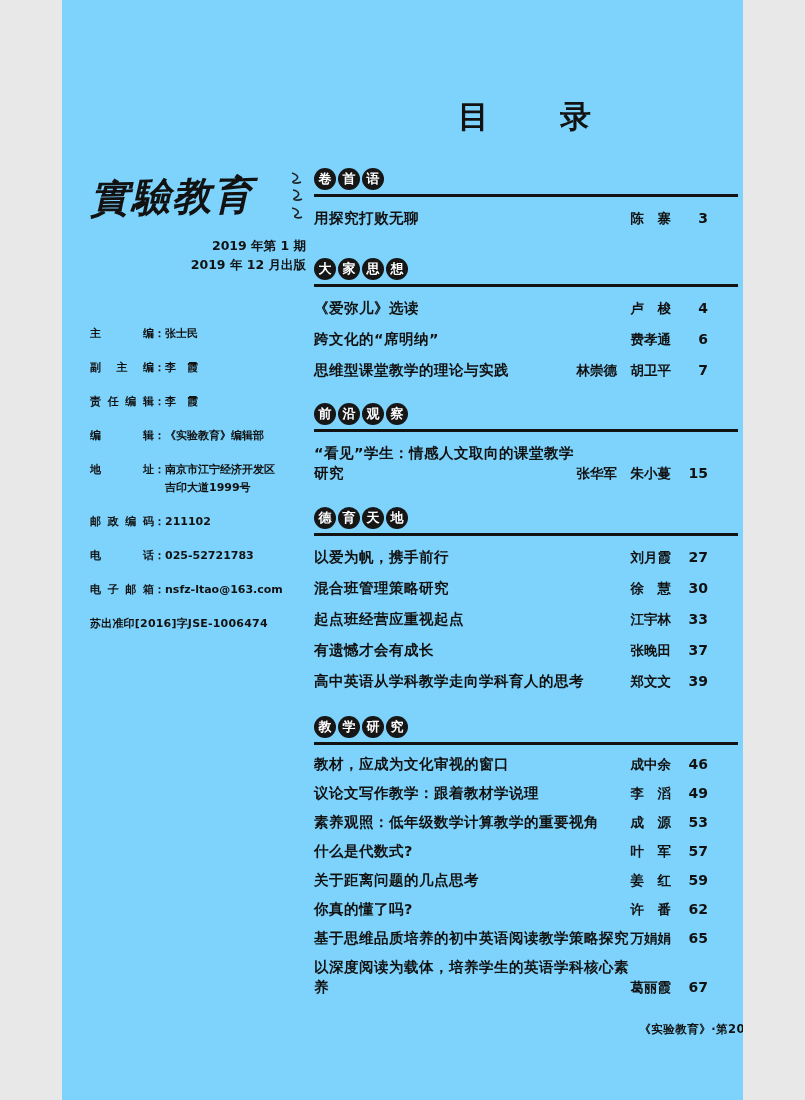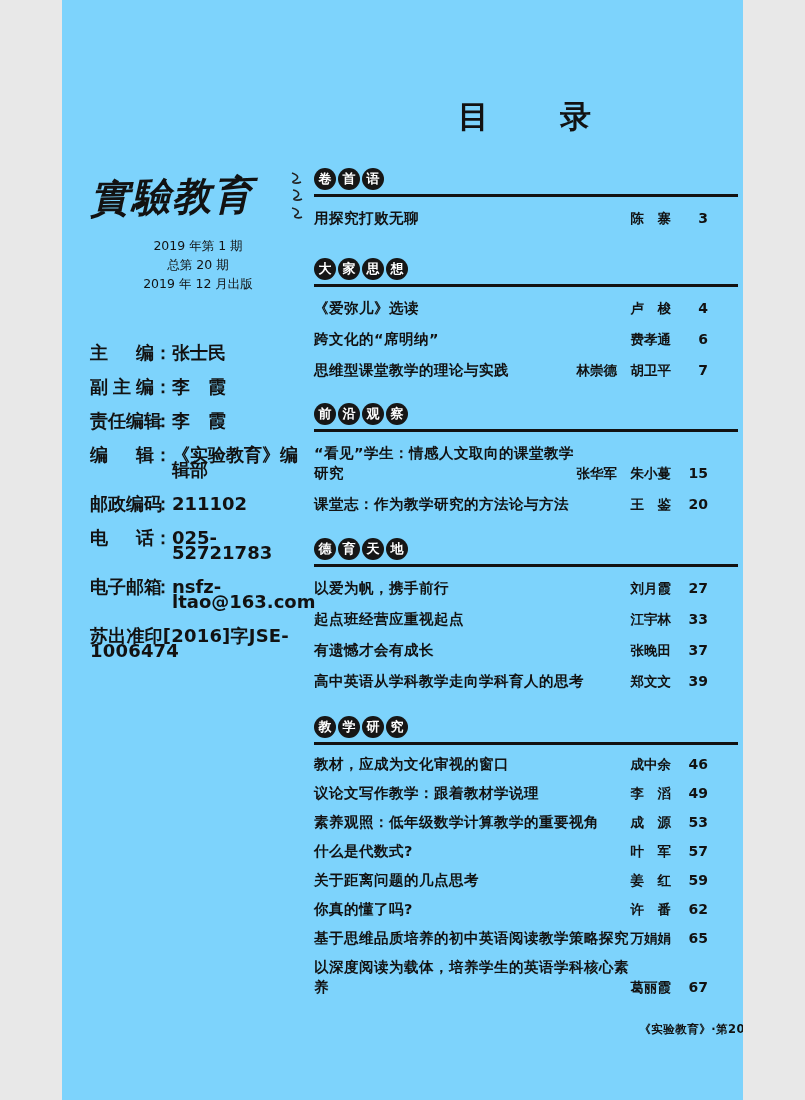--- a/index.html
+++ b/index.html
@@ -9,22 +9,22 @@
   
   .page-title{position:absolute;left:252px;top:96px;width:424px;text-align:center;
               font-size:31px;font-weight:700;letter-spacing:3px;}
 
   
   .sidebar{position:absolute;left:28px;top:0;width:216px;}
   .logo-wrap{position:relative;margin-top:168px;height:60px;}
   .logo-text{font-family:"DejaVu Serif","Liberation Serif",serif;font-style:italic;font-weight:700;
              font-size:39px;letter-spacing:2px;transform:rotate(-1.5deg);display:inline-block;line-height:56px;}
   .logo-sig{position:absolute;right:0;top:2px;}
-  .issue-block{margin-top:8px;text-align:center;font-size:12.5px;font-weight:400;line-height:19px;}
-  .info-block{margin-top:52px;font-size:18px;font-weight:700;}
+  .issue-block{margin-top:8px;text-align:right;font-size:12.5px;font-weight:700;line-height:19px;}
+  .info-block{margin-top:52px;font-size:11px;font-weight:700;}
   .info-item{margin-bottom:19px;line-height:15px;white-space:nowrap;}
   .info-label{display:inline-block;width:64px;text-align:justify;text-align-last:justify;vertical-align:top;}
   .info-colon{vertical-align:top;}
   .info-value{display:inline-block;vertical-align:top;white-space:normal;max-width:132px;}
   .info-value .cont{display:block;margin-top:3px;}
   .license-line{margin-top:0;line-height:15px;letter-spacing:0.2px;}
 
   
   .content{position:absolute;left:252px;top:160px;width:424px;}
   .sec{margin-top:30px;}
@@ -60,41 +60,43 @@
       <span class="logo-sig">
         <svg width="18" height="52" viewBox="0 0 18 52">
           <path d="M4 3 C10 5, 12 8, 6 11 C2 13, 9 14, 13 12" stroke="#222" stroke-width="1.6" fill="none"></path>
           <path d="M5 20 C11 21, 13 25, 7 28 C3 30, 10 31, 14 29" stroke="#222" stroke-width="1.6" fill="none"></path>
           <path d="M4 38 C9 39, 13 42, 8 45 C4 47, 10 49, 14 47" stroke="#222" stroke-width="1.6" fill="none"></path>
         </svg>
       </span>
     </div>
     <div class="issue-block">
       <div>2019 年第 1 期</div>
-      <div>总第 20 期</div>
       <div>2019 年 12 月出版</div>
     </div>
     <div class="info-block">
       <div id="info-root">
   <div class="info-item">
     <span class="info-label">主编</span><span class="info-colon">：</span><span class="info-value">张士民</span>
   </div>
 
   <div class="info-item">
     <span class="info-label">副主编</span><span class="info-colon">：</span><span class="info-value">李　霞</span>
   </div>
 
   <div class="info-item">
     <span class="info-label">责任编辑</span><span class="info-colon">：</span><span class="info-value">李　霞</span>
   </div>
 
   <div class="info-item">
     <span class="info-label">编辑</span><span class="info-colon">：</span><span class="info-value">《实验教育》编辑部</span>
   </div>
 
+  <div class="info-item">
+    <span class="info-label">地址</span><span class="info-colon">：</span><span class="info-value">南京市江宁经济开发区<span class="cont">吉印大道1999号</span></span>
+  </div>
 
   <div class="info-item">
     <span class="info-label">邮政编码</span><span class="info-colon">：</span><span class="info-value">211102</span>
   </div>
 
   <div class="info-item">
     <span class="info-label">电话</span><span class="info-colon">：</span><span class="info-value">025-52721783</span>
   </div>
 
   <div class="info-item">
@@ -159,43 +161,43 @@
           <span class="badge">察</span>
         </div>
     <div class="sec-rule"></div>
     <div class="sec-rows">
   <div class="row">
     <span class="t">“看见”学生：情感人文取向的课堂教学研究</span>
     <span class="a">张华军　朱小蔓</span>
     <span class="p">15</span>
   </div>
 
-  <div class="row">
-    <span class="t">课堂志：作为教学研究的方法论与方法</span>
-    <span class="a">王　鉴</span>
-    <span class="p">20</span>
-  </div>
 </div>
   </section>
 
   <section class="sec">
     <div class="sec-circles">
           <span class="badge">德</span>
           <span class="badge">育</span>
           <span class="badge">天</span>
           <span class="badge">地</span>
         </div>
     <div class="sec-rule"></div>
     <div class="sec-rows">
   <div class="row">
     <span class="t">以爱为帆，携手前行</span>
     <span class="a">刘月霞</span>
     <span class="p">27</span>
   </div>
 
+  <div class="row">
+    <span class="t">混合班管理策略研究</span>
+    <span class="a">徐　慧</span>
+    <span class="p">30</span>
+  </div>
 
   <div class="row">
     <span class="t">起点班经营应重视起点</span>
     <span class="a">江宇林</span>
     <span class="p">33</span>
   </div>
 
   <div class="row">
     <span class="t">有遗憾才会有成长</span>
     <span class="a">张晚田</span>

